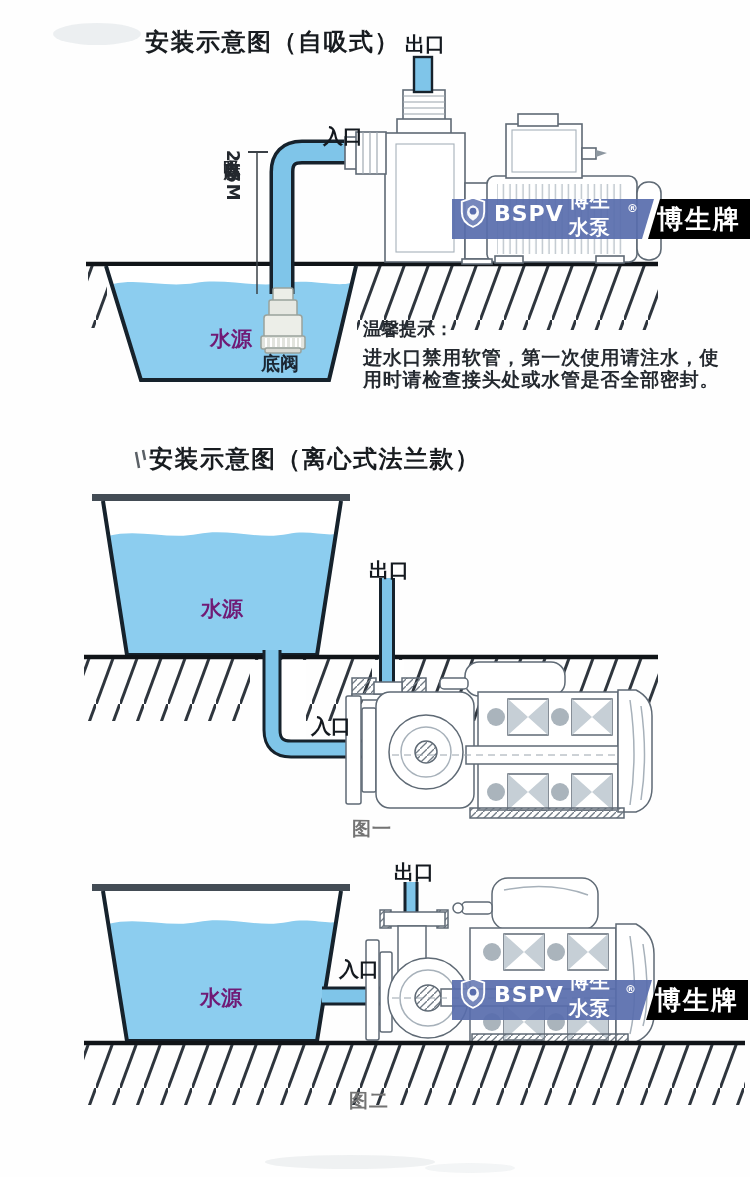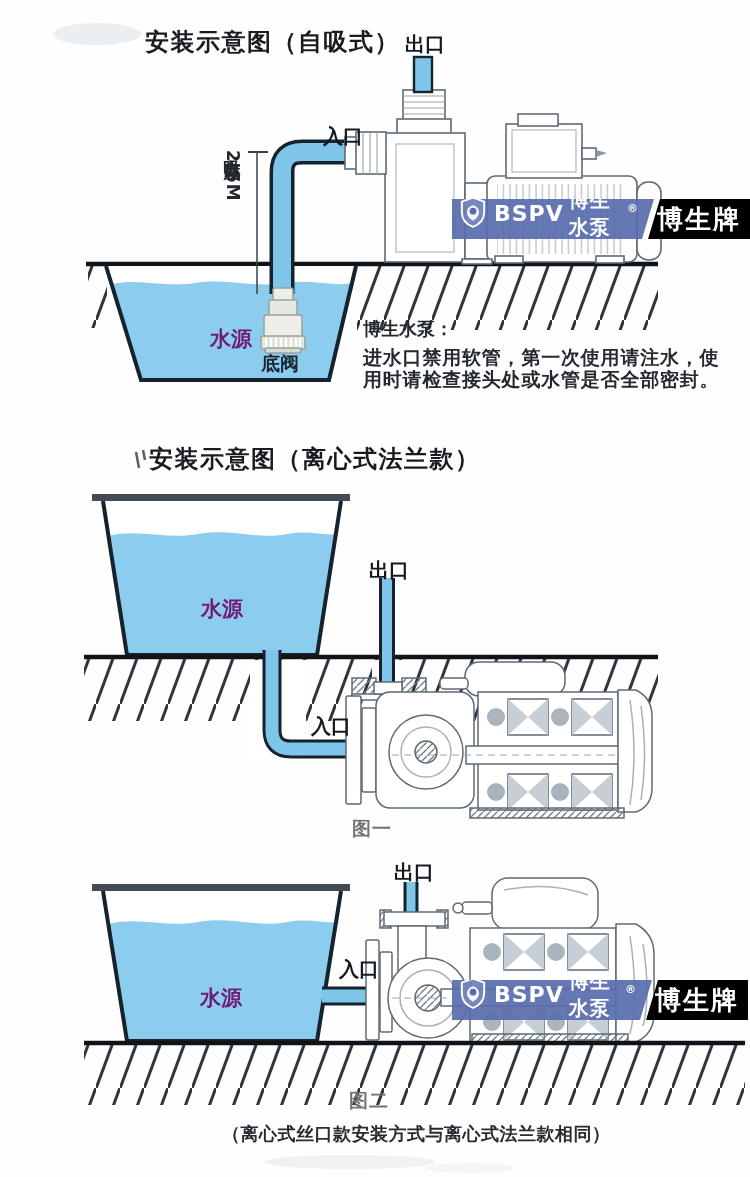--- a/index.html
+++ b/index.html
@@ -220,35 +220,34 @@
     <rect x="84" y="1045" width="661" height="60" fill="url(#hatch)"></rect>
   </g>
 </svg>
 
 <div class="lbl t-title" style="left:145px;top:29px;">安装示意图（自吸式）</div>
 <div class="lbl t-port" style="left:405px;top:33px;">出口</div>
 <div class="lbl t-port" style="left:323px;top:125px;">入口</div>
 <div class="lbl t-dim" style="left:222px;top:146px;">自吸高度2-5M</div>
 <div class="lbl t-ws" style="left:210px;top:327px;">水源</div>
 <div class="lbl t-fv" style="left:261px;top:353px;">底阀</div>
-<div class="lbl t-tip-h" style="left:363px;top:319px;">博生水泵：</div>
+<div class="lbl t-tip-h" style="left:363px;top:319px;">温馨提示：</div>
 <div class="lbl t-tip" style="left:363px;top:369px;">用时请检查接头处或水管是否全部密封。</div>
 <div class="lbl t-tip" style="left:363px;top:347px;">进水口禁用软管，第一次使用请注水，使</div>
 
 <div class="lbl t-title" style="left:149px;top:446px;">安装示意图（离心式法兰款）</div>
 <div class="lbl t-port" style="left:369px;top:559px;">出口</div>
 <div class="lbl t-ws" style="left:201px;top:597px;">水源</div>
 <div class="lbl t-port" style="left:311px;top:715px;">入口</div>
 <div class="lbl t-cap" style="left:352px;top:818px;">图一</div>
 
 <div class="lbl t-port" style="left:394px;top:861px;">出口</div>
 <div class="lbl t-ws" style="left:200px;top:986px;">水源</div>
 <div class="lbl t-port" style="left:339px;top:958px;">入口</div>
 <div class="lbl t-cap" style="left:349px;top:1090px;">图二</div>
-<div class="lbl t-note" style="left:222px;top:1124px;">（离心式丝口款安装方式与离心式法兰款相同）</div>
 
 <div class="wm" style="left:452px;top:199px;width:298px;">
   <div class="wm-blue">
     <span class="wm-logo">
       <svg width="32" height="32" viewBox="0 0 40 40">
         <path d="M20 2 L34 7 V20 C34 30 28 35.5 20 38.5 C12 35.5 6 30 6 20 V7 Z" fill="rgba(255,255,255,0.12)" stroke="#fff" stroke-width="2.4"></path>
         <path d="M13.5 16 q6.5,-9 13,0 q4,9 -6.5,15 q-10.5,-6 -6.5,-15" fill="#fff" opacity="0.92"></path>
         <circle cx="20" cy="19" r="4.2" fill="rgba(88,108,172,1)"></circle>
       </svg>
     </span>

